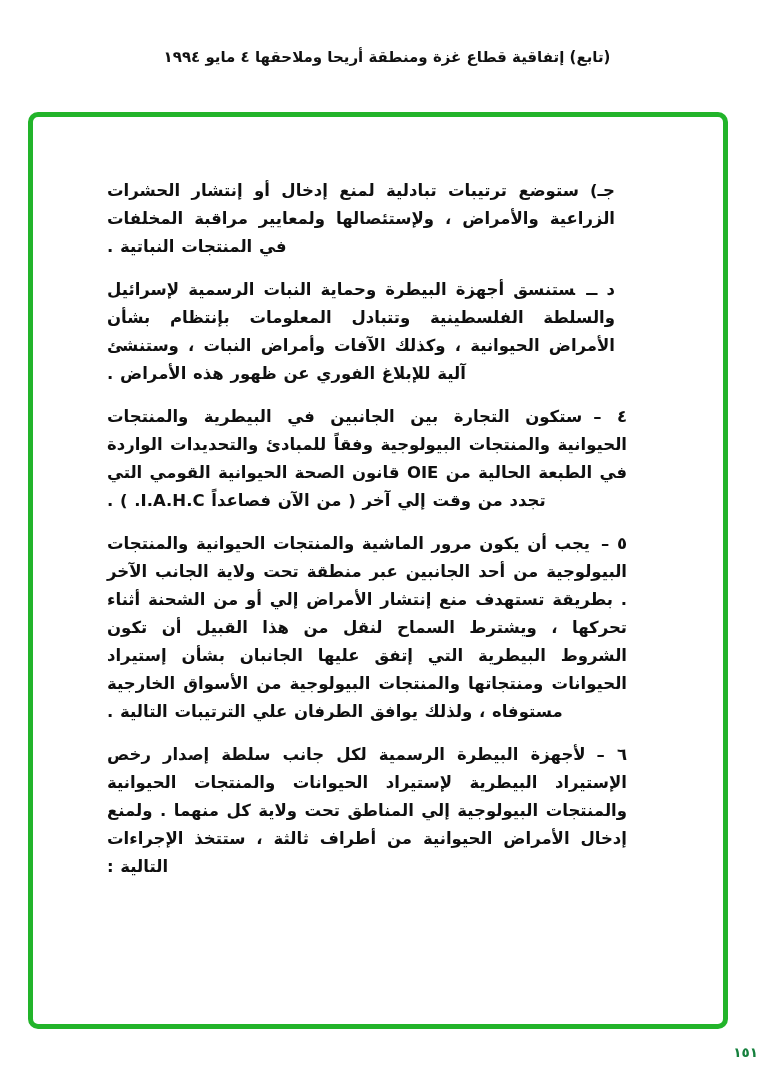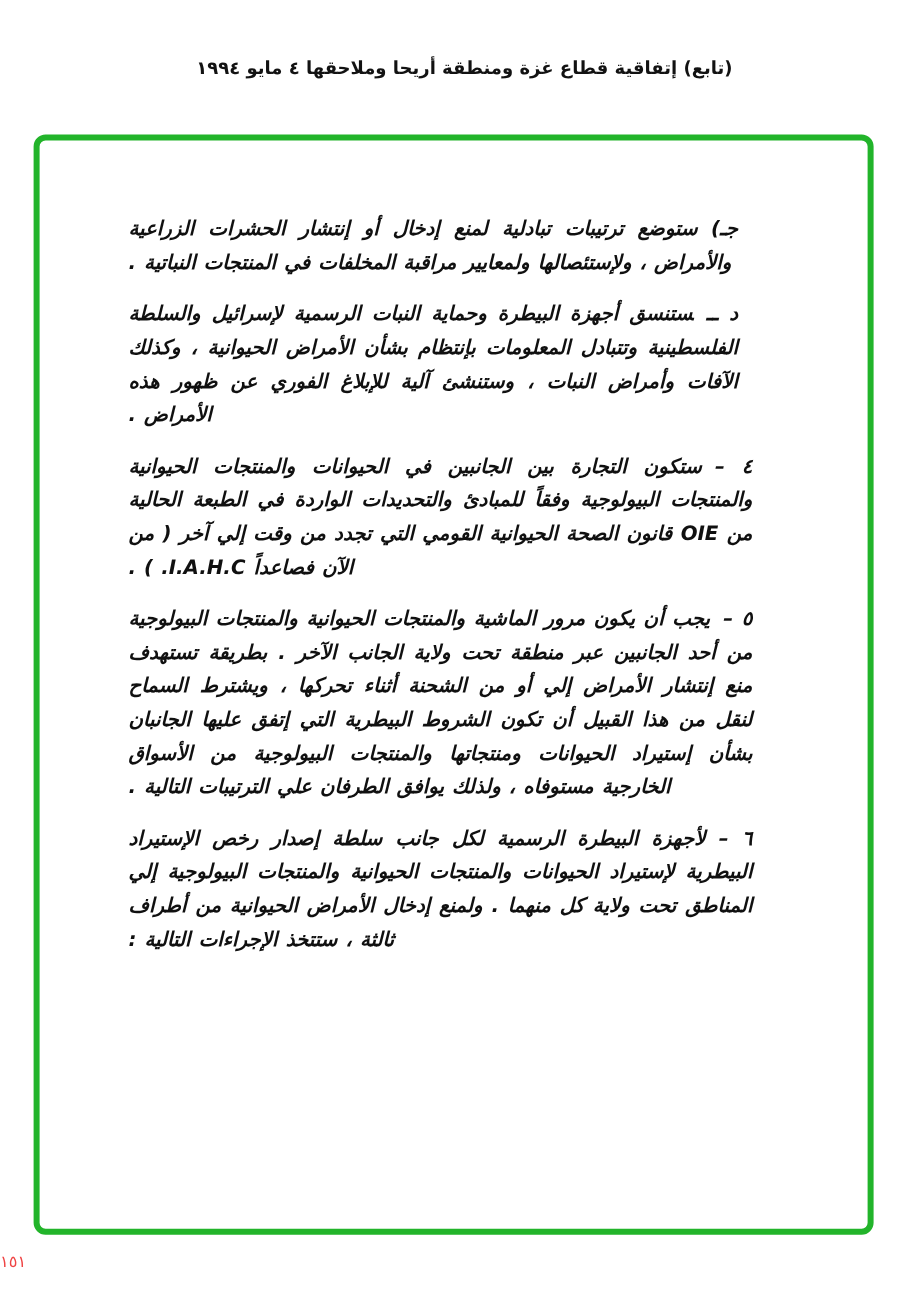--- a/index.html
+++ b/index.html
@@ -39,46 +39,45 @@
     left: 28px; top: 112px;
     width: 700px; height: 917px;
     border: 5px solid var(--accent, #22b42a);
     border-radius: 10px;
     background: #ffffff;
   }
   .content {
     position: absolute;
     top: 60px; right: 96px; left: 74px;
     direction: rtl;
-    font-style: italic;
   }
   .item {
     direction: rtl;
     text-align: justify;
     text-align-last: left;
     font-size: 16.5px;
     font-weight: 700;
     line-height: 28px;
     color: #101010;
     margin-bottom: 15px;
     word-spacing: 1px;
   }
   .item.lettered { padding-right: 12px; }
   .item .marker {
     white-space: nowrap;
     margin-left: 11px;
   }
   .page-number {
     position: absolute;
     bottom: 18px; left: 0; right: 0;
-    text-align: left;
+    text-align: right;
     font-size: 13.5px;
-    font-weight: 400;
+    font-weight: 700;
     letter-spacing: 3px;
-    color: #ef4444;
+    color: #15803d;
     direction: rtl;
   }
 </style>
 </head>
 <body>
 
 <div class="page">
 
   <div class="doc-header">
     <div class="title">(تابع) إتفاقية قطاع غزة ومنطقة أريحا وملاحقها ٤ مايو ١٩٩٤</div>
@@ -89,21 +88,21 @@
 
       <div class="item lettered">
         <span class="marker">جـ)</span><span class="item-text">ستوضع ترتيبات تبادلية لمنع إدخال أو إنتشار الحشرات الزراعية والأمراض ، ولإستئصالها ولمعايير مراقبة المخلفات في المنتجات النباتية .</span>
       </div>
 
       <div class="item lettered">
         <span class="marker">د ــ</span><span class="item-text">ستنسق أجهزة البيطرة وحماية النبات الرسمية لإسرائيل والسلطة الفلسطينية وتتبادل المعلومات بإنتظام بشأن الأمراض الحيوانية ، وكذلك الآفات وأمراض النبات ، وستنشئ آلية للإبلاغ الفوري عن ظهور هذه الأمراض .</span>
       </div>
 
       <div class="item numbered">
-        <span class="marker">٤ –</span><span class="item-text">ستكون التجارة بين الجانبين في الحيوانات والمنتجات الحيوانية والمنتجات البيولوجية وفقاً للمبادئ والتحديدات الواردة في الطبعة الحالية من OIE قانون الصحة الحيوانية القومي التي تجدد من وقت إلي آخر ( من الآن فصاعداً I.A.H.C. ) .</span>
+        <span class="marker">٤ –</span><span class="item-text">ستكون التجارة بين الجانبين في البيطرية والمنتجات الحيوانية والمنتجات البيولوجية وفقاً للمبادئ والتحديدات الواردة في الطبعة الحالية من OIE قانون الصحة الحيوانية القومي التي تجدد من وقت إلي آخر ( من الآن فصاعداً I.A.H.C. ) .</span>
       </div>
 
       <div class="item numbered">
         <span class="marker">٥ –</span><span class="item-text">يجب أن يكون مرور الماشية والمنتجات الحيوانية والمنتجات البيولوجية من أحد الجانبين عبر منطقة تحت ولاية الجانب الآخر . بطريقة تستهدف منع إنتشار الأمراض إلي أو من الشحنة أثناء تحركها ، ويشترط السماح لنقل من هذا القبيل أن تكون الشروط البيطرية التي إتفق عليها الجانبان بشأن إستيراد الحيوانات ومنتجاتها والمنتجات البيولوجية من الأسواق الخارجية مستوفاه ، ولذلك يوافق الطرفان علي الترتيبات التالية .</span>
       </div>
 
       <div class="item numbered">
         <span class="marker">٦ –</span><span class="item-text">لأجهزة البيطرة الرسمية لكل جانب سلطة إصدار رخص الإستيراد البيطرية لإستيراد الحيوانات والمنتجات الحيوانية والمنتجات البيولوجية إلي المناطق تحت ولاية كل منهما . ولمنع إدخال الأمراض الحيوانية من أطراف ثالثة ، ستتخذ الإجراءات التالية :</span>
       </div>
 

